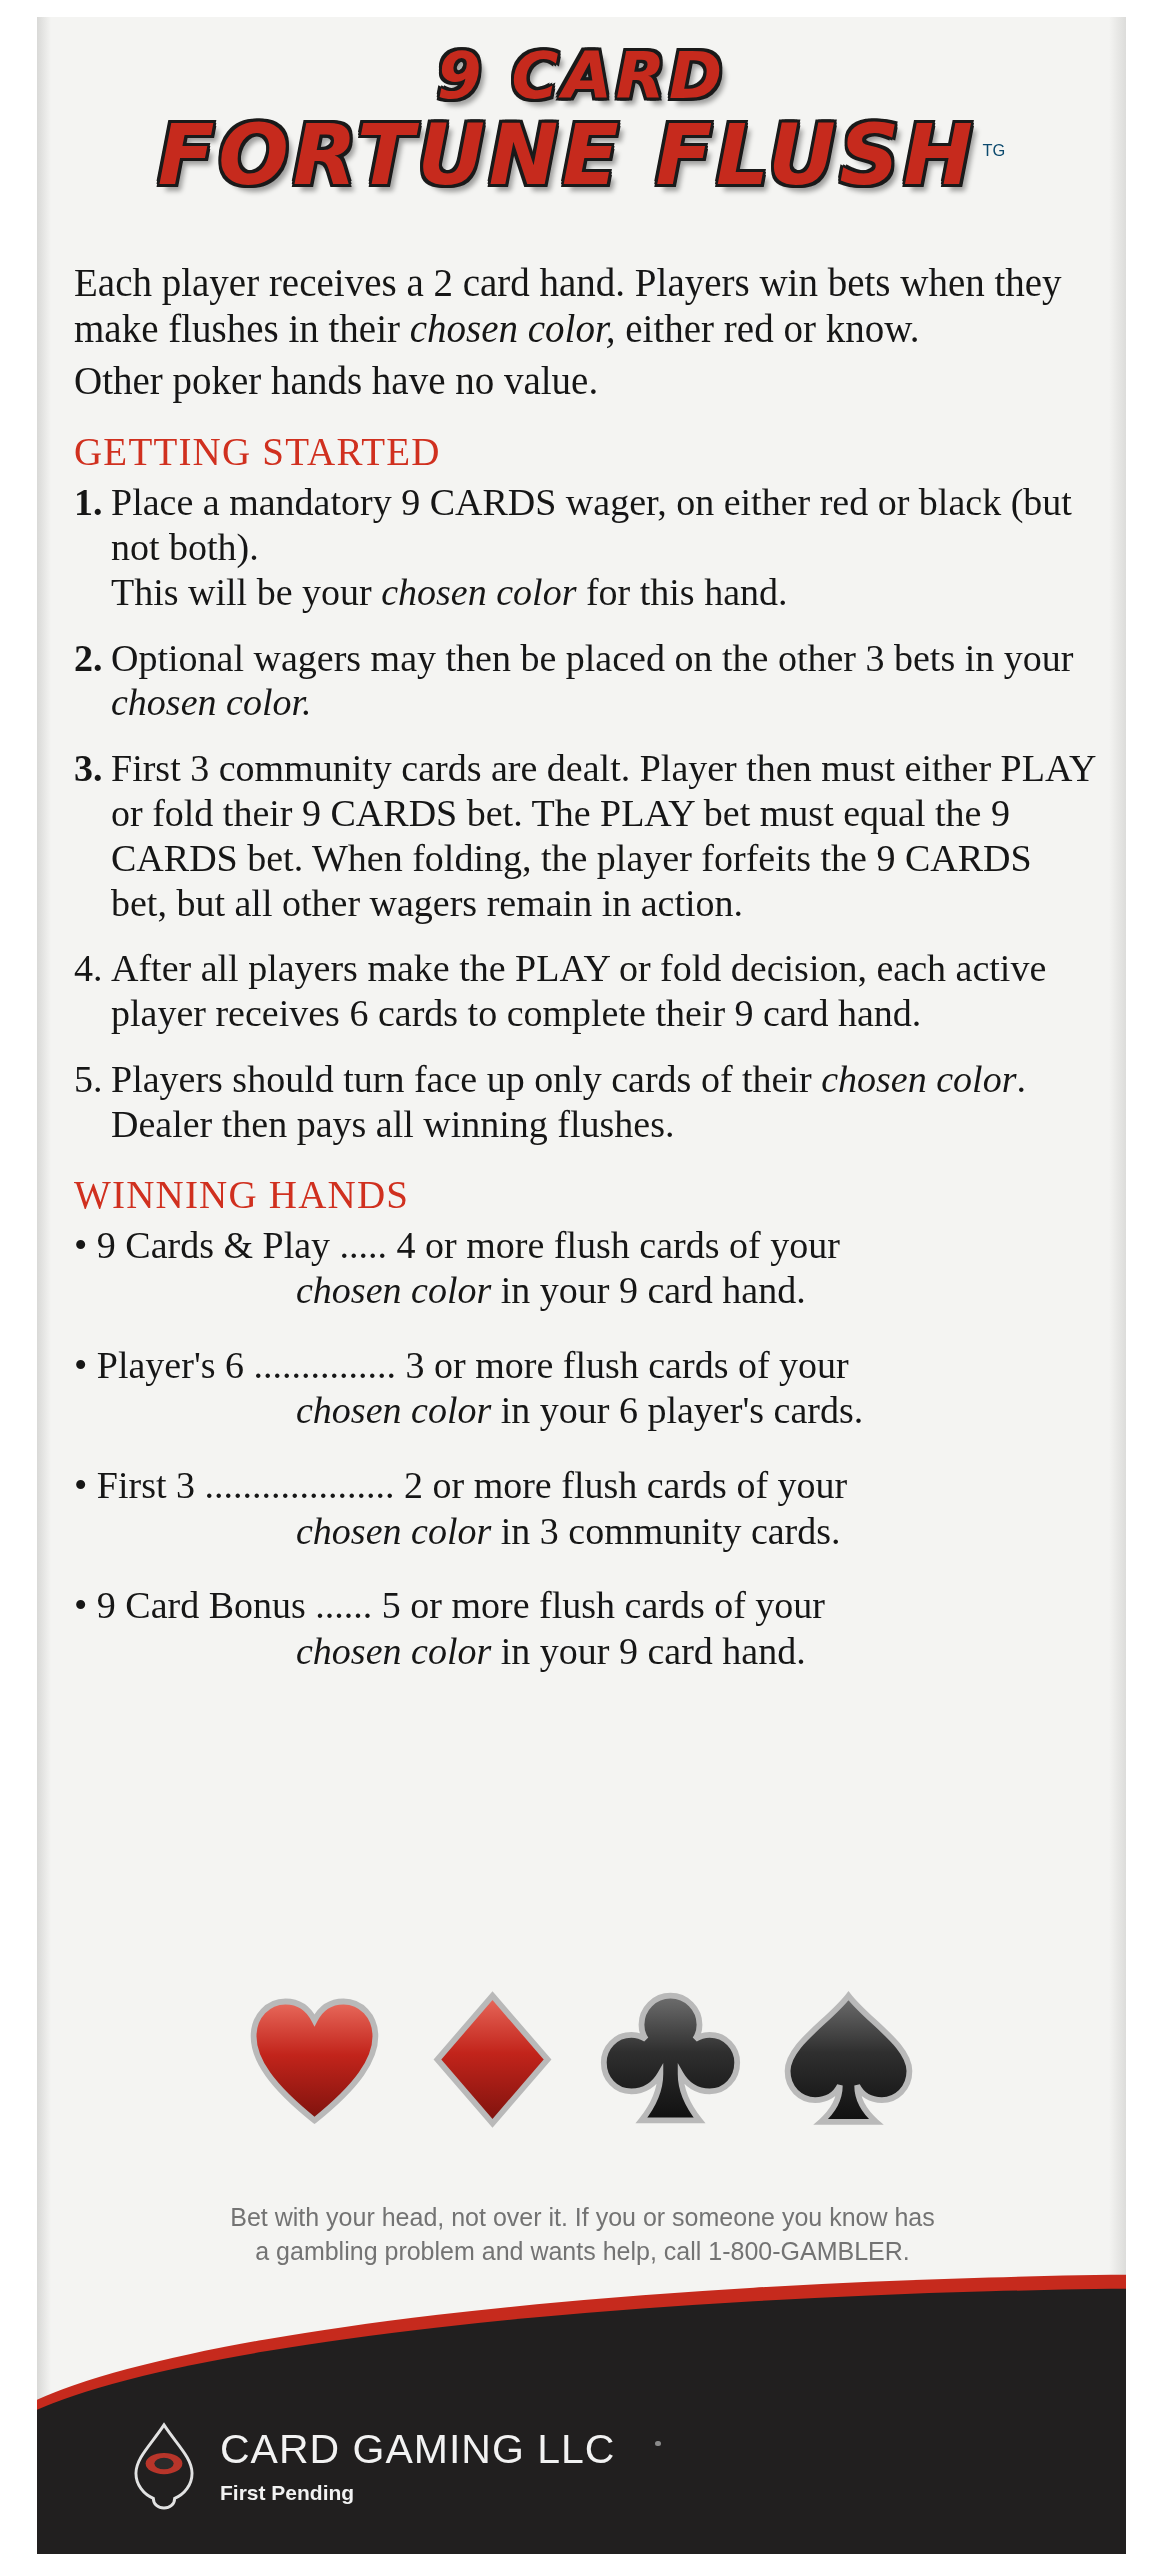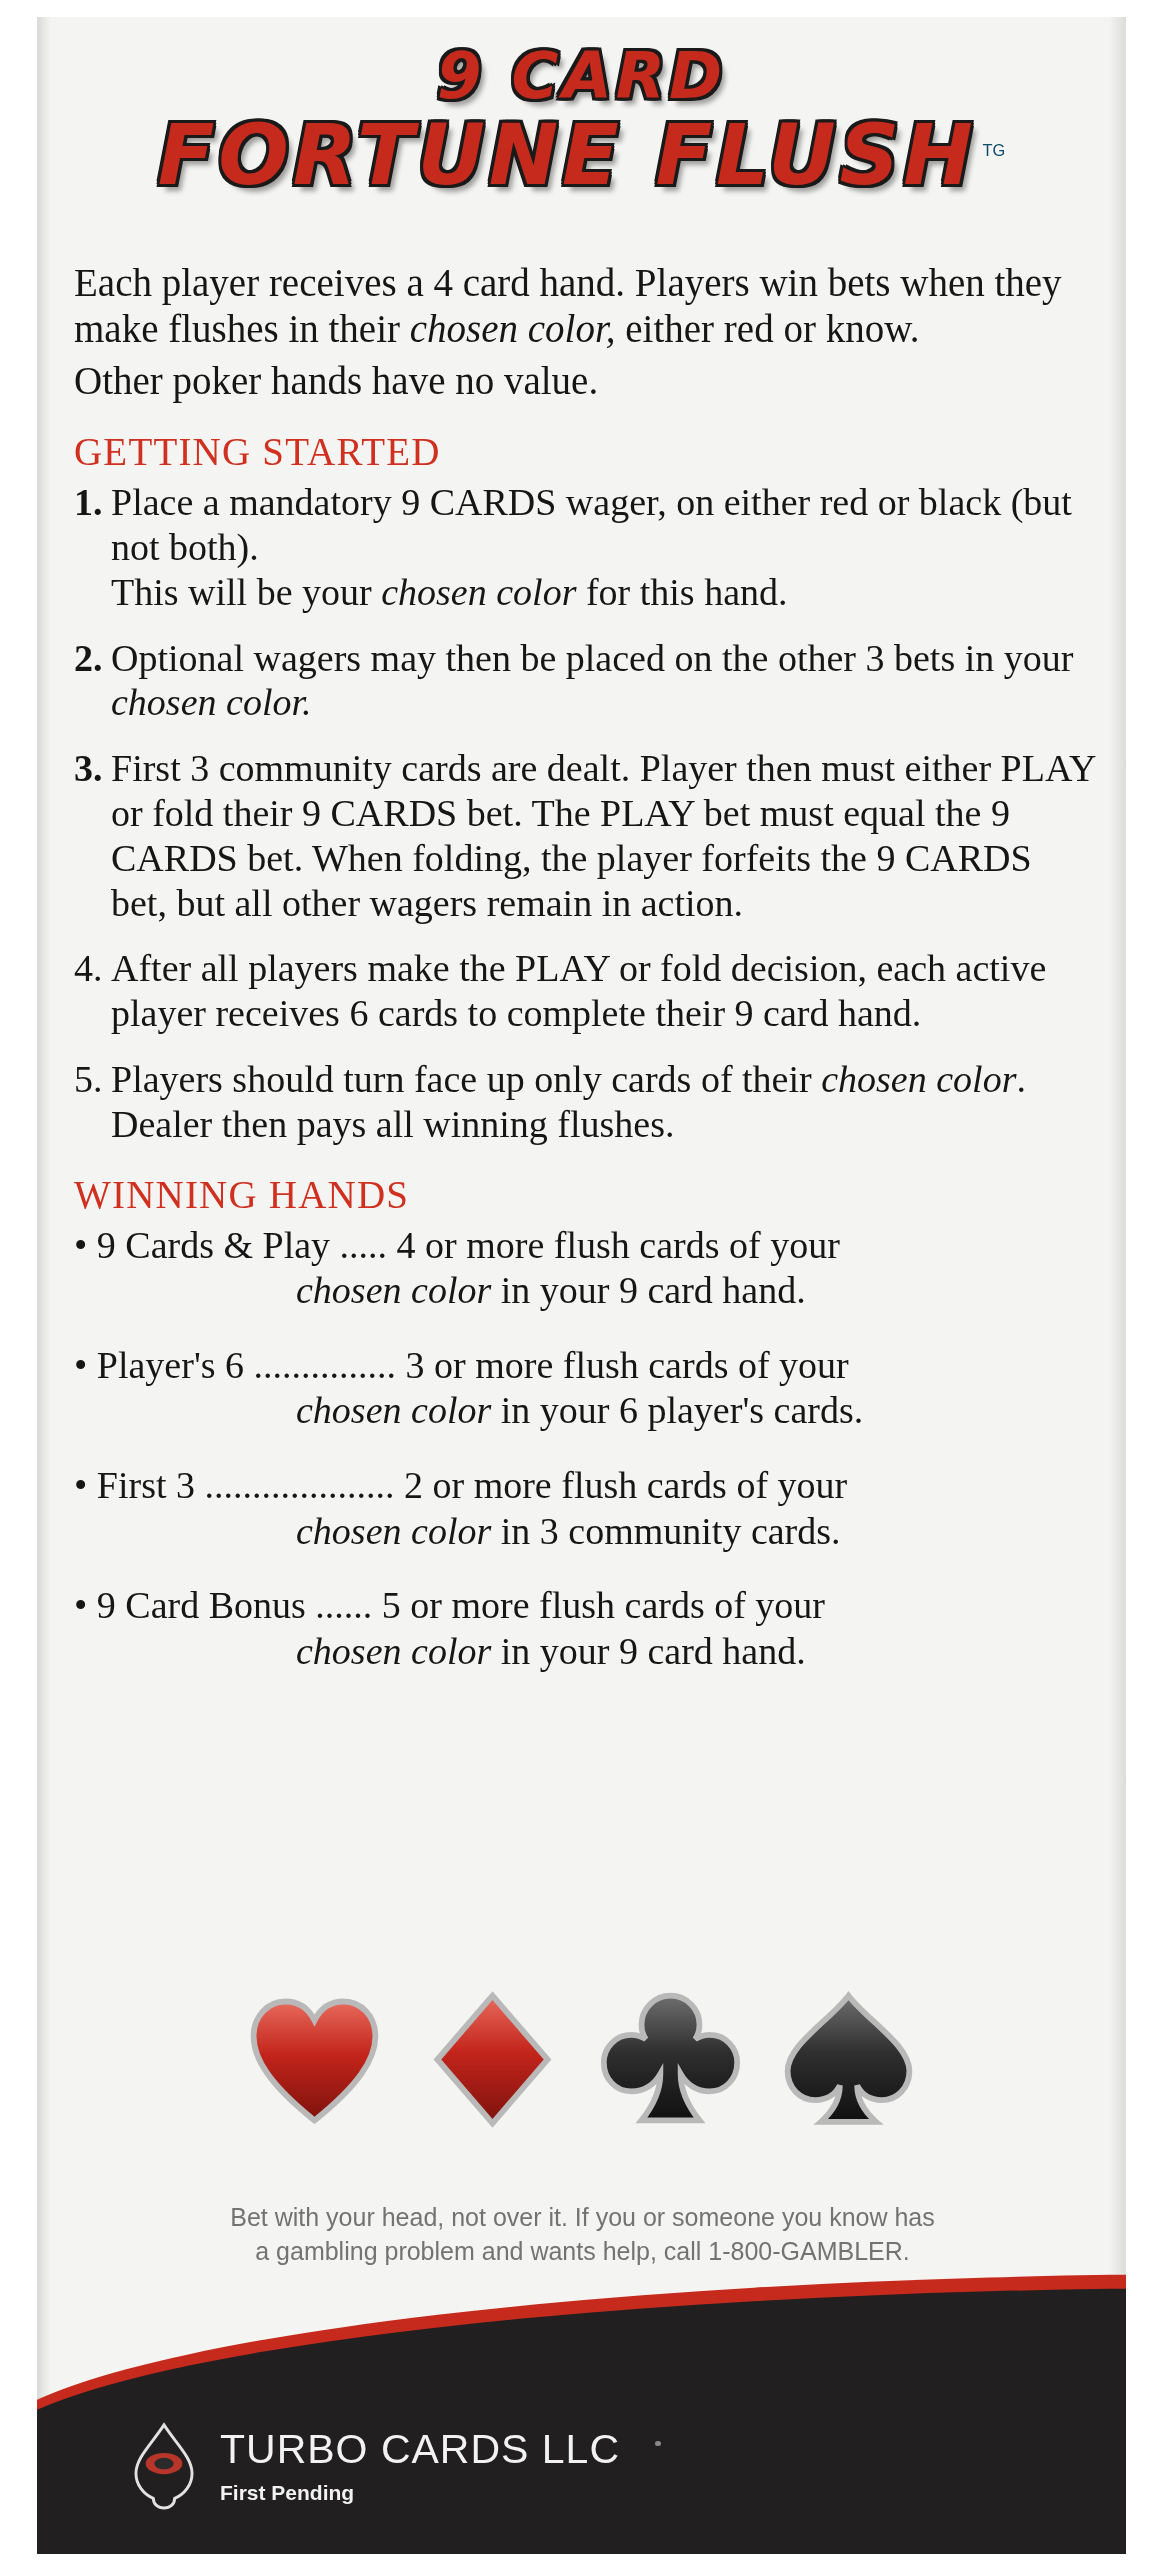--- a/index.html
+++ b/index.html
@@ -229,21 +229,21 @@
     <div class="side-shade-left"></div>
     <div class="side-shade-right"></div>
 
     <div class="title-block">
       <div class="title-line1">9 CARD</div>
       <div class="title-line2"><span>FORTUNE FLUSH</span><span class="tm">TG</span></div>
     </div>
 
     <div class="content">
 
-      <p class="intro"><span>Each player receives a 4 card hand. Players win bets when they make flushes in their </span><span class="i">chosen color,</span><span> either red or know.</span></p>
+      <p class="intro"><span>Each player receives a 2 card hand. Players win bets when they make flushes in their </span><span class="i">chosen color,</span><span> either red or know.</span></p>
       <p class="intro">Other poker hands have no value.</p>
 
       <div class="section-head">GETTING STARTED</div>
 
       <div class="step">
         <div class="num">1.</div>
         <div class="txt">
           <span>Place a mandatory 9 CARDS wager, on either red or black (but not both).</span>
           <span class="indent"><span>This will be your </span><span class="i">chosen color</span><span> for this hand.</span></span>
         </div>
@@ -355,21 +355,21 @@
       <div class="footer-dot"></div>
       <div class="footer-content">
         <div class="logo-mark">
           <svg viewBox="0 0 70 92">
             <path d="M35 4 C22 24 6 38 6 54 C6 66 14 76 24 80 C24 86 29 90 35 90 C41 90 46 86 46 80 C56 76 64 66 64 54 C64 38 48 24 35 4 Z" fill="none" stroke="#e2e2e2" stroke-width="3"></path>
             <ellipse cx="35" cy="44" rx="19" ry="11" fill="#b8352a"></ellipse>
             <ellipse cx="35" cy="44" rx="10" ry="6" fill="#2a2a2a"></ellipse>
           </svg>
         </div>
         <div class="brand">
-          <div class="brand-name">TURBO CARDS LLC</div>
+          <div class="brand-name">CARD GAMING LLC</div>
           <div class="brand-sub">First Pending</div>
         </div>
       </div>
     </div>
 
   </div>
 </div>
 
 
 </body></html>

